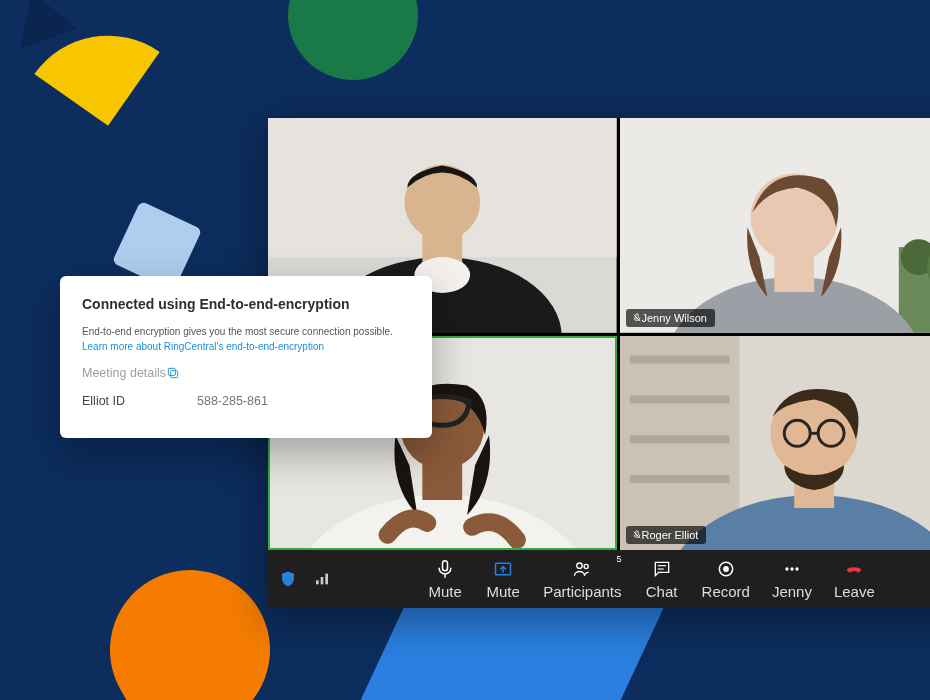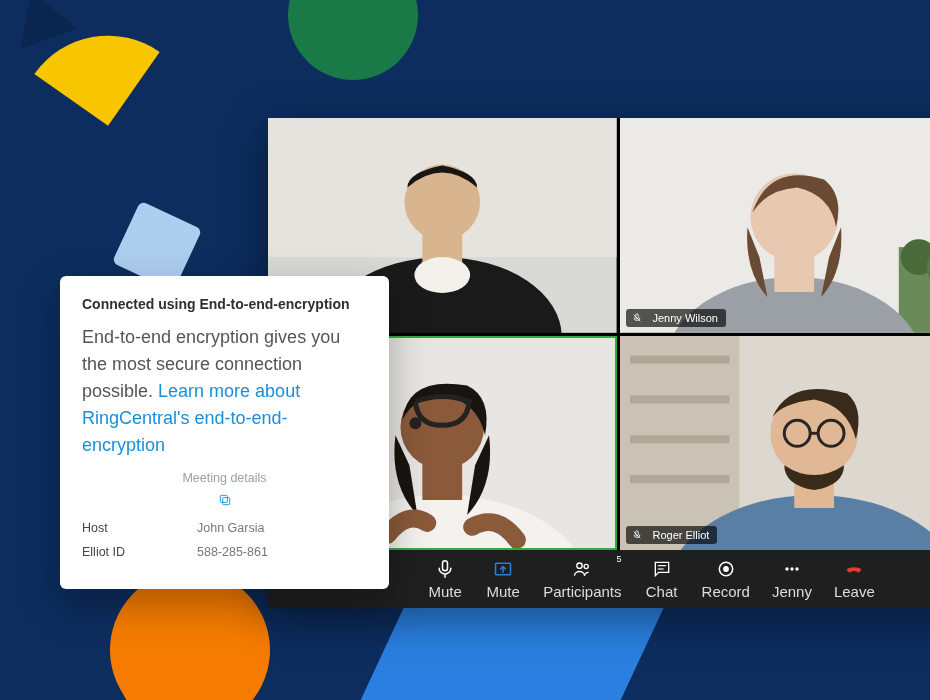--- a/index.html
+++ b/index.html
@@ -90,21 +90,21 @@
   .name-tag {
     position: absolute;
     left: 6px; bottom: 6px;
     background: rgba(0,0,0,.65);
     color: #fff;
     font-size: 11px;
     padding: 3px 8px 3px 6px;
     border-radius: 3px;
     display: flex;
     align-items: center;
-    gap: 11px;
+    gap: 0;
   }
   .name-tag svg { width: 10px; height: 10px; }
 
   .toolbar {
     height: 58px;
     background: #1f1f1f;
     display: flex;
     align-items: center;
     padding: 0 10px;
     gap: 4px;
@@ -157,50 +157,48 @@
     color: #fff;
     font-size: 9px;
   }
   .control-btn.share .icon svg { stroke: #2a7fe0; }
 
   
   .info-card {
     position: absolute;
     top: 276px;
     left: 60px;
-    width: 329px;
+    width: 372px;
     background: #fff;
     border-radius: 6px;
     box-shadow: 0 16px 40px rgba(0,0,0,.3);
     padding: 20px 22px 20px 22px;
     color: #2f2f2f;
   }
   .info-card h3 {
     font-size: 14px;
     font-weight: 700;
     margin-bottom: 12px;
   }
   .info-card p {
-    font-size: 18px;
+    font-size: 10px;
     line-height: 1.5;
     color: #555;
     margin-bottom: 12px;
   }
   .info-card a {
     color: #1a8fd8;
     text-decoration: none;
   }
   .meeting-details-label {
     font-size: 12.5px;
     color: #9aa0a6;
     display: flex;
     align-items: center;
-    gap: 8px;
     margin-bottom: 14px;
-    flex-direction: column;
   }
   .detail-row {
     display: flex;
     font-size: 12.5px;
     margin-bottom: 10px;
   }
   .detail-row .k {
     width: 115px;
     color: #444;
   }
@@ -404,20 +402,16 @@
     <span>Meeting details</span>
     <span class="copy-icon">
       <svg viewBox="0 0 24 24" width="14" height="14">
           <rect x="8" y="8" width="12" height="12" rx="1.5" stroke="#1a8fd8" stroke-width="1.6" fill="none"></rect>
           <rect x="4" y="4" width="12" height="12" rx="1.5" stroke="#1a8fd8" stroke-width="1.6" fill="none"></rect>
         </svg>
     </span>
   </div>
 
   <div class="detail-row">
-    <span class="k">Host</span>
-    <span class="v">John Garsia</span>
-  </div>
-  <div class="detail-row">
     <span class="k">Elliot ID</span>
     <span class="v">588-285-861</span>
   </div>
 </div>
 
 </body></html>

